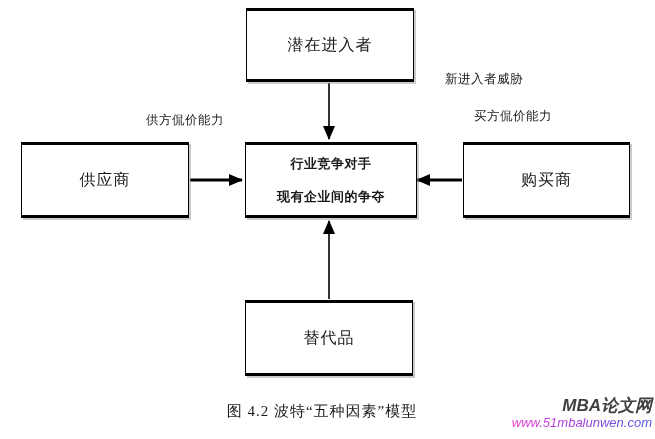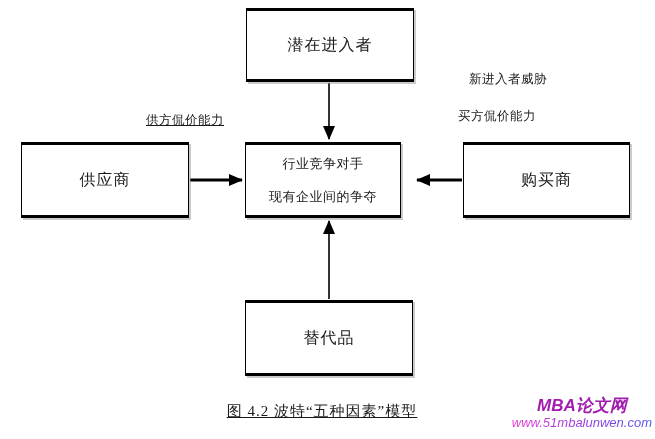--- a/index.html
+++ b/index.html
@@ -27,58 +27,56 @@
     letter-spacing:1px;
   }
   .node.center{
     flex-direction:column;
     gap:15px;
     font-size:13px;
     letter-spacing:0.5px;
   }
   #node-top{left:246px;top:8px;width:168px;height:74px;}
   #node-left{left:21px;top:142px;width:168px;height:76px;}
-  #node-center{left:245px;top:142px;width:156px;height:76px;}
+  #node-center{left:245px;top:142px;width:172px;height:76px;font-weight:bold;}
   #node-right{left:463px;top:142px;width:167px;height:76px;}
   #node-bottom{left:245px;top:300px;width:168px;height:76px;}
   #arrow-layer{
     position:absolute;left:0;top:0;width:655px;height:439px;
     pointer-events:none;
   }
   .edge-label{
     position:absolute;
     font-size:12.5px;
     white-space:nowrap;
     letter-spacing:0.5px;
   }
-  #label-supplier-power{left:146px;top:112px;text-decoration:underline;}
-  #label-entrant-threat{left:445px;top:71px;margin-left:24px;}
-  #label-buyer-power{left:458px;top:108px;}
+  #label-supplier-power{left:146px;top:112px;}
+  #label-entrant-threat{left:445px;top:71px;}
+  #label-buyer-power{left:474px;top:108px;}
   #label-substitute-threat{left:418px;top:247px;}
   #caption{
     position:absolute;
     left:122px;top:402px;width:400px;
     text-align:center;
     font-size:15px;
     letter-spacing:1px;
-    text-decoration:underline;
   }
   #watermark{
     position:absolute;
     right:3px;top:397px;
     text-align:right;
     font-family:"Liberation Sans","DejaVu Sans",sans-serif;
     font-style:italic;
     line-height:1.1;
   }
   #watermark-name{
     font-size:17px;
     font-weight:bold;
-    color:#a21caf;
-    text-align:center;
+    color:#404040;
   }
   #watermark-url{
     font-size:13px;
     background:linear-gradient(90deg,#e93ccc 0%,#a03ae0 45%,#4b55e9 100%);
     -webkit-background-clip:text;
     background-clip:text;
     -webkit-text-fill-color:transparent;
     color:#8a3ce9;
   }
 </style>

